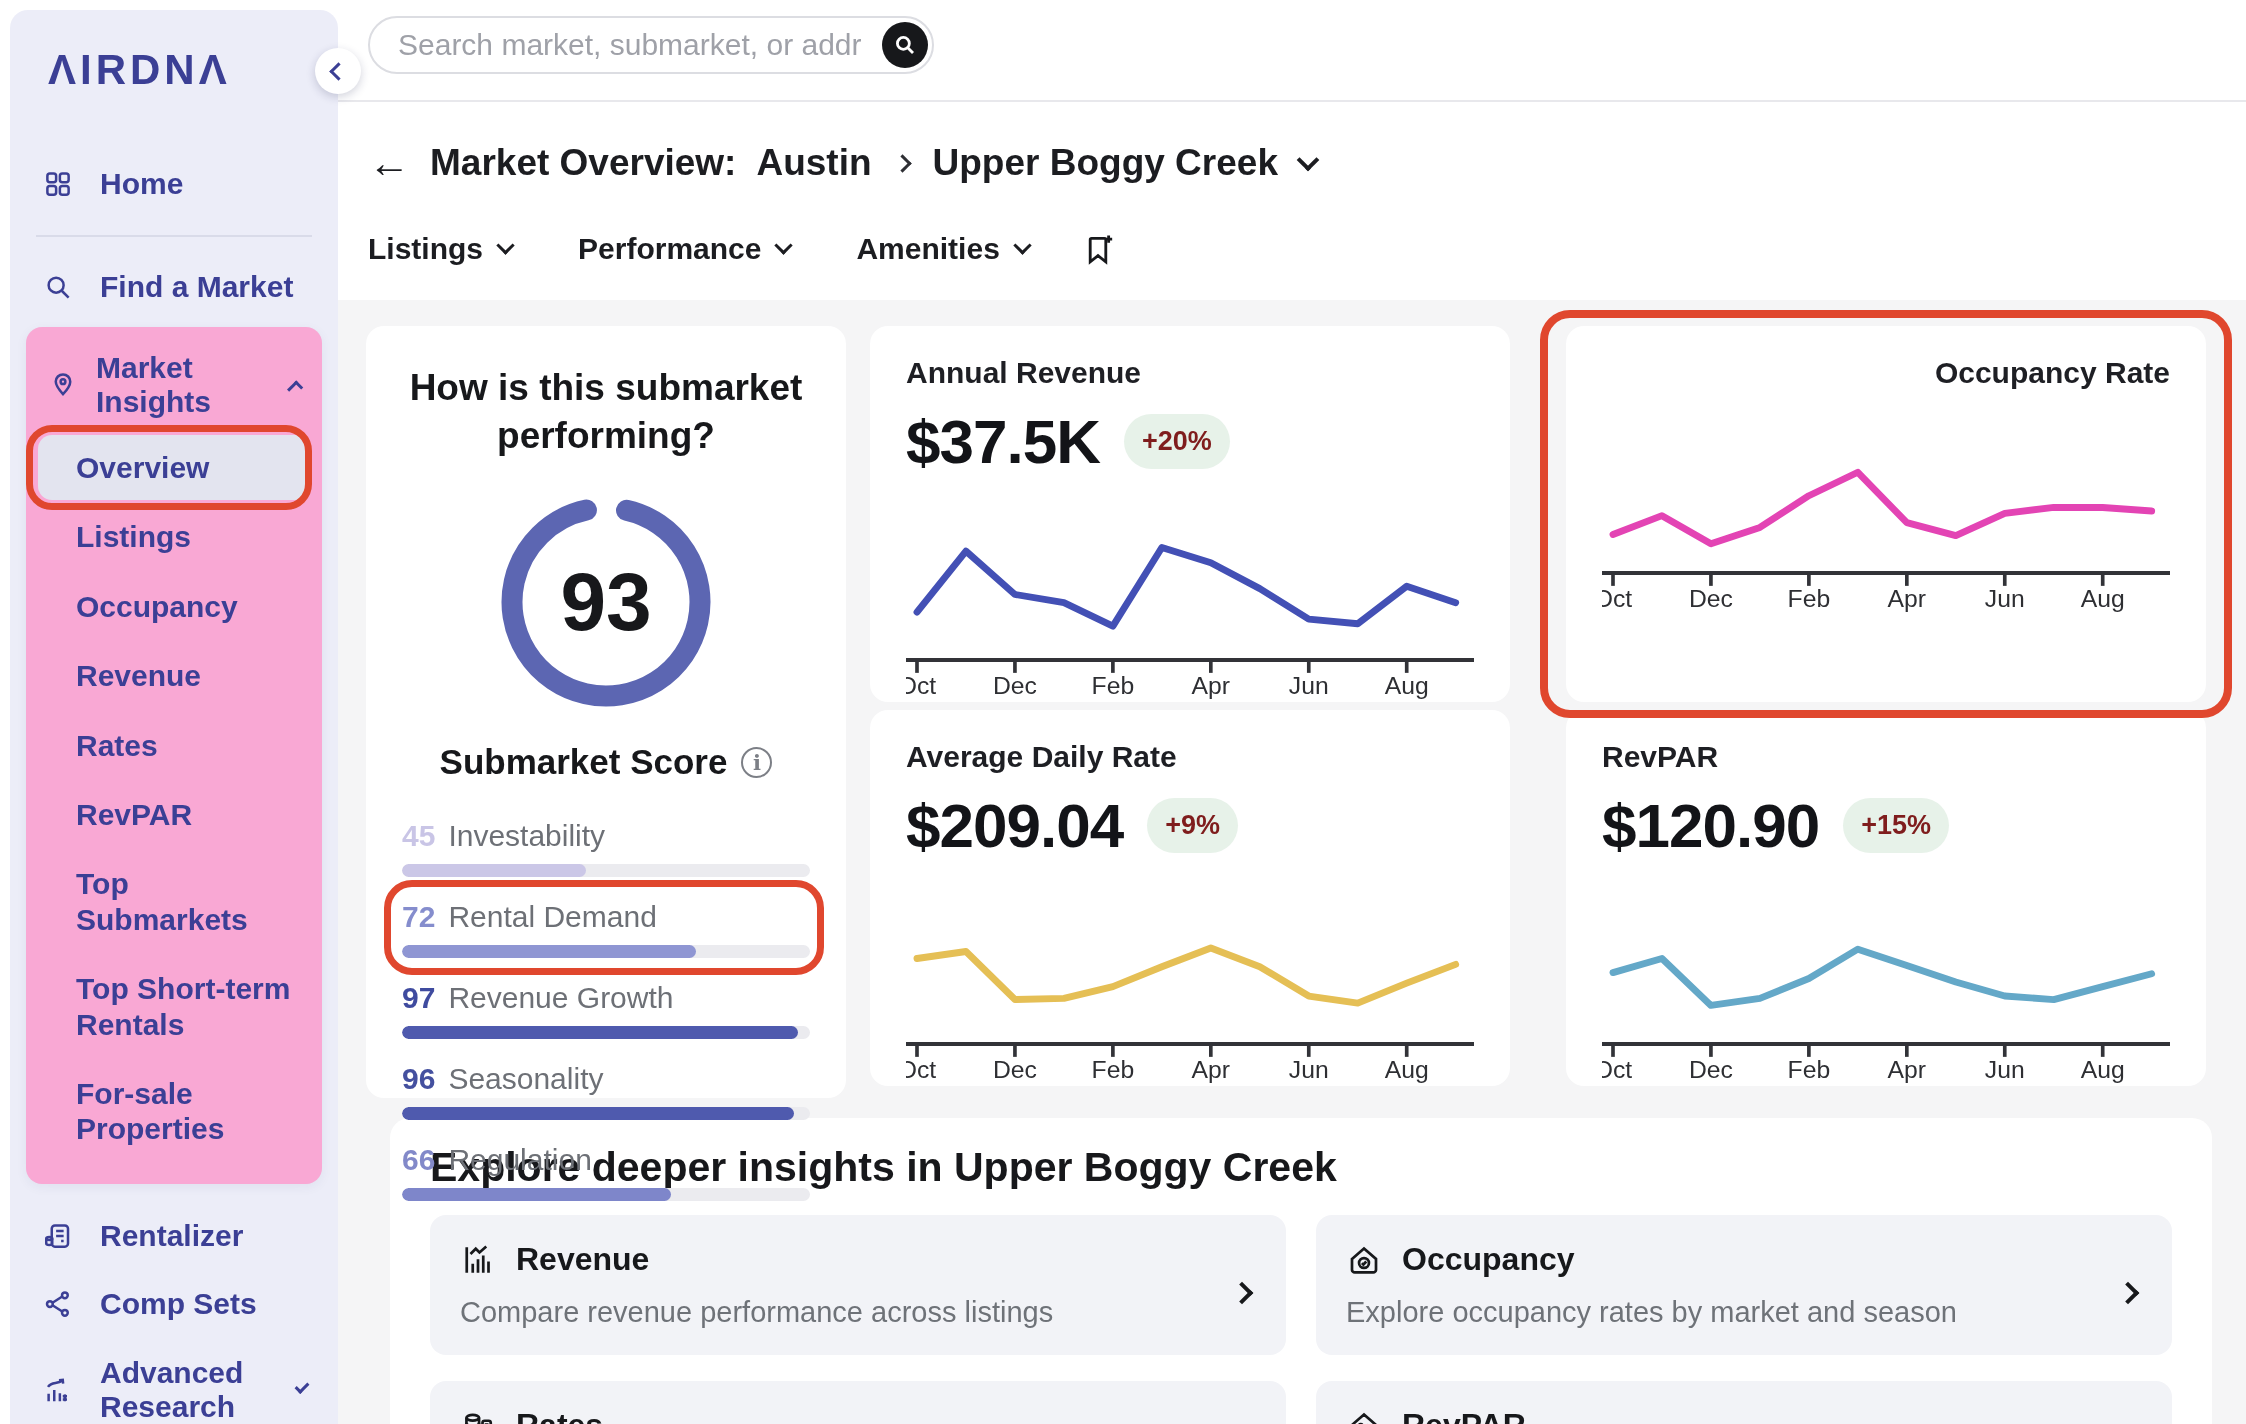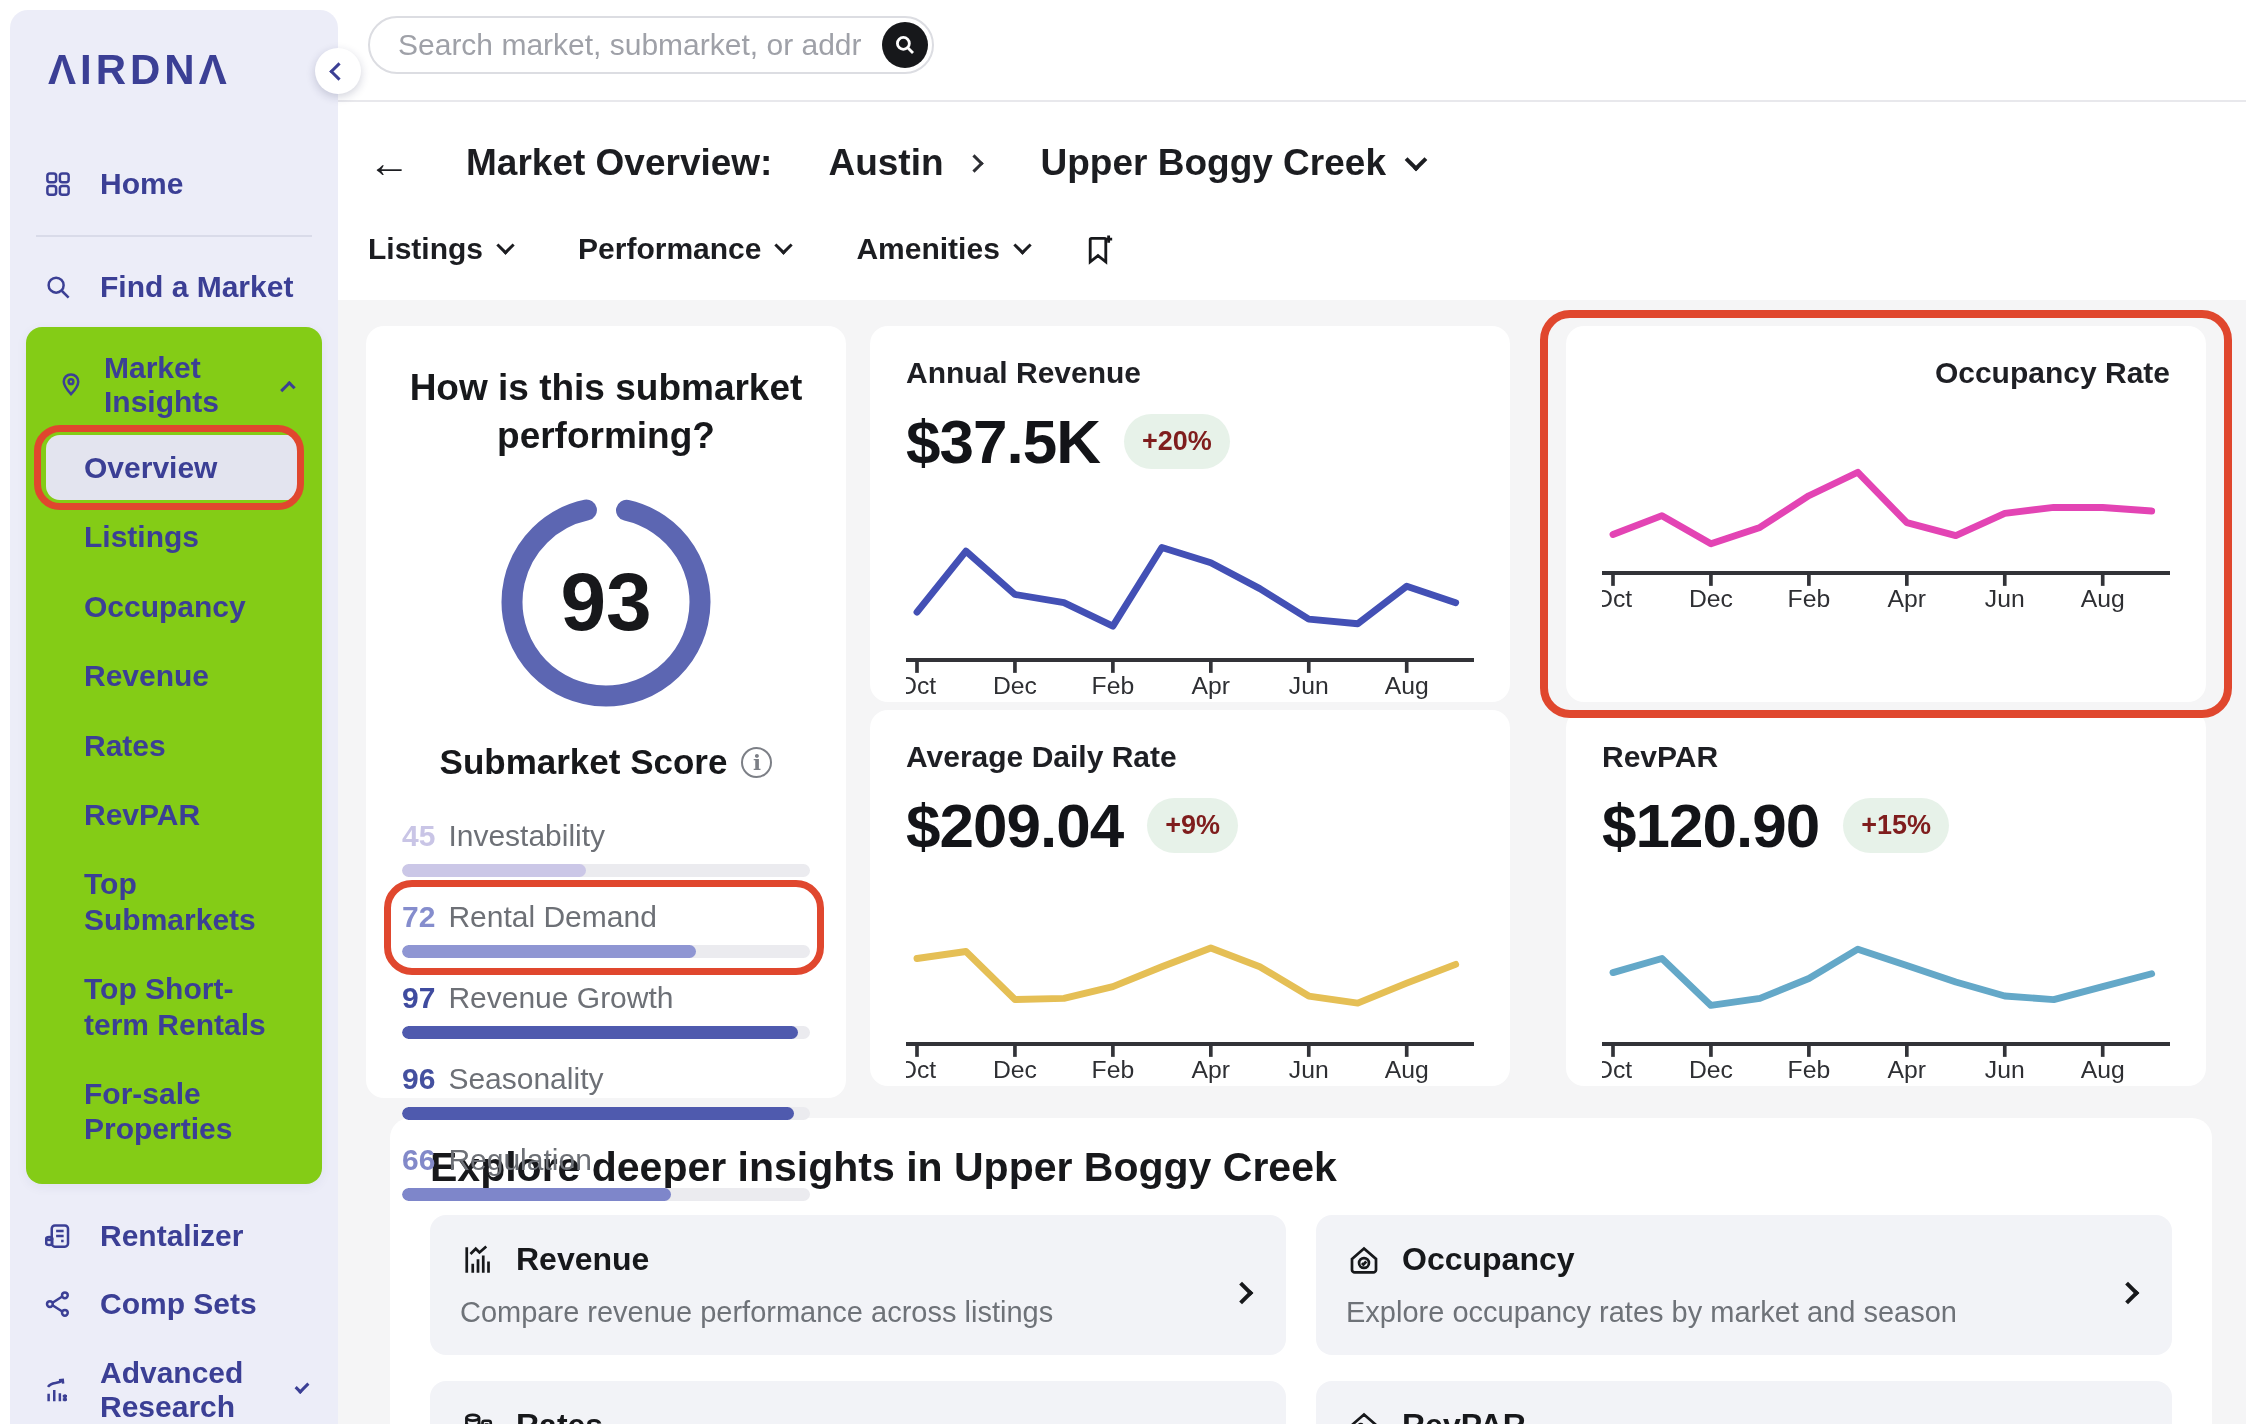--- a/index.html
+++ b/index.html
@@ -26,22 +26,22 @@
     background:#ecedf8; border-radius:18px 18px 0 0; padding:30px 0 0; color:#3b3f95; }
   .logo { margin:6px 0 0 38px; font-size:42px; font-weight:800; letter-spacing:4px; color:#3b3f95; }
   .collapse-btn { position:absolute; right:-23px; top:38px; width:46px; height:46px;
     border-radius:50%; background:#fff; box-shadow:0 3px 10px rgba(30,35,80,.20);
     display:flex; align-items:center; justify-content:center; color:#3b3f95; cursor:pointer; }
   .nav { padding:0 16px; margin-top:56px; }
   .nav-item { display:flex; align-items:center; gap:26px; padding:17px 16px;
     font-size:30px; font-weight:600; border-radius:12px; cursor:pointer; line-height:1.15; }
   .nav-item .icon { display:flex; width:32px; justify-content:center; flex:none; }
   .nav-divider { height:2px; background:#d9dbe9; margin:16px 10px; }
-  .mi-panel { background:#84cc16; border-radius:16px; margin-top:6px;
-    padding:12px 20px 18px; box-shadow:0 3px 12px rgba(40,45,100,.06); }
+  .mi-panel { background:#f9a8d4; border-radius:16px; margin-top:6px;
+    padding:12px 12px 18px; box-shadow:0 3px 12px rgba(40,45,100,.06); }
   .mi-header { display:flex; align-items:center; gap:18px; padding:12px 10px;
     font-size:30px; font-weight:600; cursor:pointer; }
   .mi-header .spacer { margin-left:auto; }
   .mi-items { margin-top:4px; }
   .mi-item-wrap { position:relative; margin:4px 0; }
   .mi-item { padding:15px 14px 15px 38px; font-size:30px; font-weight:600;
     border-radius:14px; line-height:1.18; cursor:pointer; width:100%; }
   .mi-item.active { background:#e3e4ef; }
   .annot-overview { inset:-10px -2px -10px -12px; border-radius:26px; }
 
@@ -52,21 +52,21 @@
   .search-input { width:100%; height:100%; border:2px solid #dcdde2; border-radius:30px;
     padding:0 70px 0 28px; font-size:30px; color:#17181b; background:#fff; outline:none; }
   .search-input::placeholder { color:#9fa1a8; }
   .search-btn { position:absolute; right:6px; top:6px; width:46px; height:46px;
     background:#17181b; border-radius:50%; display:flex; align-items:center;
     justify-content:center; cursor:pointer; }
   .header-divider { height:2px; background:#e8e8ec; margin:26px -30px 0; }
   .breadcrumb { display:flex; align-items:center; gap:20px; margin-top:40px;
     font-size:37px; font-weight:700; color:#1c1d21; }
   .breadcrumb .back { font-size:42px; font-weight:500; cursor:pointer; line-height:1; }
-  .breadcrumb .crumb { cursor:pointer;margin-left:36px; }
+  .breadcrumb .crumb { cursor:pointer; }
   .breadcrumb .sep { color:#2e2f34; margin:0 4px; }
   .filters { display:flex; align-items:center; gap:66px; margin-top:48px;
     padding-bottom:34px; font-size:30px; font-weight:600; color:#1c1d21; }
   .filter { display:flex; align-items:center; gap:16px; cursor:pointer; }
   .bookmark-btn { display:flex; align-items:center; cursor:pointer; margin-left:-14px; }
 
   
   .content { background:#f5f5f6; flex:1; padding:26px 30px 0 28px; }
   .cards-grid { display:flex; }
   .col { display:flex; flex-direction:column; gap:8px; }

